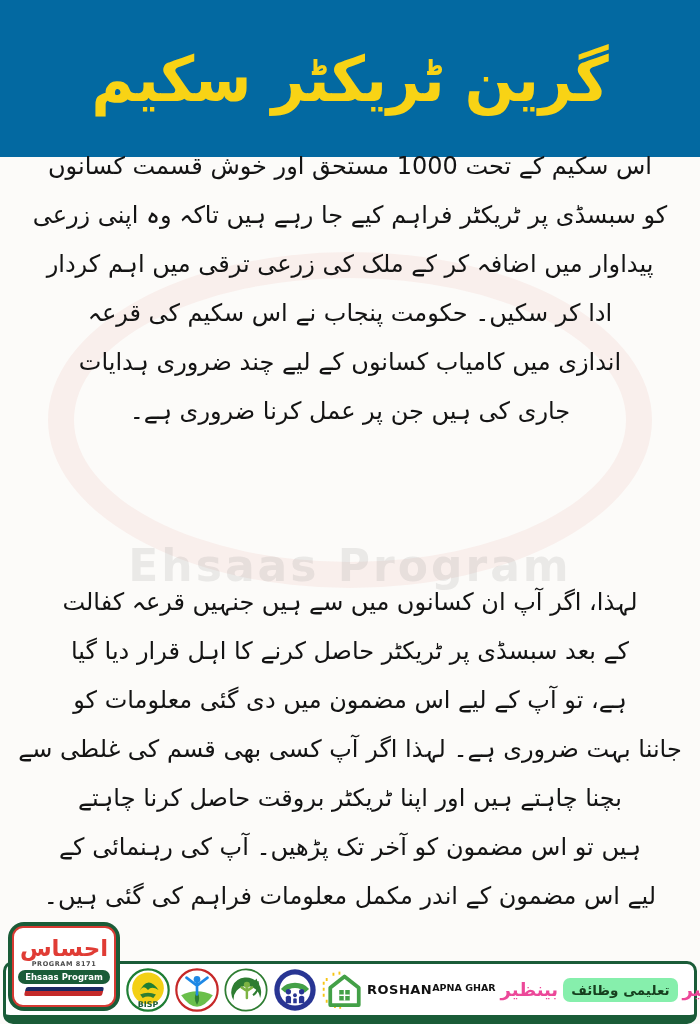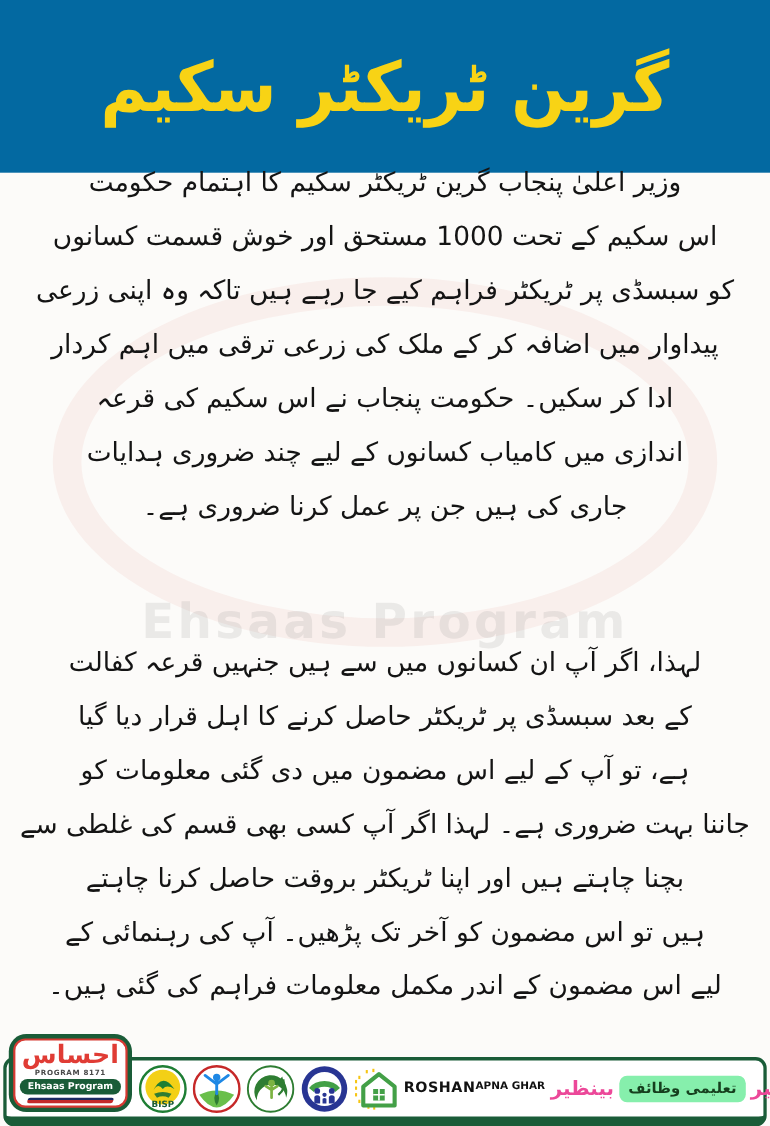--- a/index.html
+++ b/index.html
@@ -42,21 +42,21 @@
 
   
   .brand-strip { margin-left:auto; display:flex; align-items:center; gap:5px; direction:ltr; }
   .benazir-word { color:#ec4899; font-size:18px; font-weight:700; direction:rtl; white-space:nowrap;text-align:center; }
   .brand-badge { border-radius:7px; font-weight:700; direction:rtl; white-space:nowrap;
                  padding:4px 8px; font-size:13.5px; }
   .badge-yellow { background:#86efac; color:#163f1e; }
   .badge-green  { background:#1e7e34; color:#ffffff; }
 
   
-  .ehsaas-badge { position:absolute; left:8px; bottom:13px; width:112px; height:71px;
+  .ehsaas-badge { position:absolute; left:8px; bottom:13px; width:112px; height:89px;
                   background:#1a5c38; border-radius:16px; padding:4px; z-index:3; display:flex; }
   .ehsaas-inner { flex:1; background:#fff; border:2px solid #d63a33; border-radius:11px;
                   display:flex; flex-direction:column; align-items:center; justify-content:center;
                   gap:1px; overflow:hidden; padding:2px 0; }
   .ehsaas-urdu { color:#e03c35; font-size:23px; font-weight:700; line-height:22px; direction:rtl; }
   .ehsaas-program-line { font-size:6.5px; color:#4a4a4a; font-weight:700; letter-spacing:0.6px; }
   .ehsaas-pill { background:#1a5c38; color:#fff; font-size:8.5px; font-weight:700;
                  padding:2px 7px; border-radius:8px; white-space:nowrap; margin-top:1px; }
   .ehsaas-ribbon { width:78%; height:9px; border-radius:2px; margin-top:2px;
                    background:linear-gradient(180deg,#1b2a63 0 46%,#c42a2a 46% 100%);
@@ -69,21 +69,20 @@
 
   <header class="header">
     <div class="header-title">گرین ٹریکٹر سکیم</div>
   </header>
 
   <div class="watermark-circle"></div>
   <div class="watermark-text">Ehsaas Program</div>
 
   <main>
     <div class="para para-1">
-        <div class="line">وزیر اعلیٰ پنجاب گرین ٹریکٹر سکیم کا اہتمام حکومت</div>
         <div class="line">اس سکیم کے تحت 1000 مستحق اور خوش قسمت کسانوں</div>
         <div class="line">کو سبسڈی پر ٹریکٹر فراہم کیے جا رہے ہیں تاکہ وہ اپنی زرعی</div>
         <div class="line">پیداوار میں اضافہ کر کے ملک کی زرعی ترقی میں اہم کردار</div>
         <div class="line">ادا کر سکیں۔ حکومت پنجاب نے اس سکیم کی قرعہ</div>
         <div class="line">اندازی میں کامیاب کسانوں کے لیے چند ضروری ہدایات</div>
         <div class="line">جاری کی ہیں جن پر عمل کرنا ضروری ہے۔</div>
       </div>
     <div class="para para-2">
         <div class="line">لہذا، اگر آپ ان کسانوں میں سے ہیں جنہیں قرعہ کفالت</div>
         <div class="line">کے بعد سبسڈی پر ٹریکٹر حاصل کرنے کا اہل قرار دیا گیا</div>

